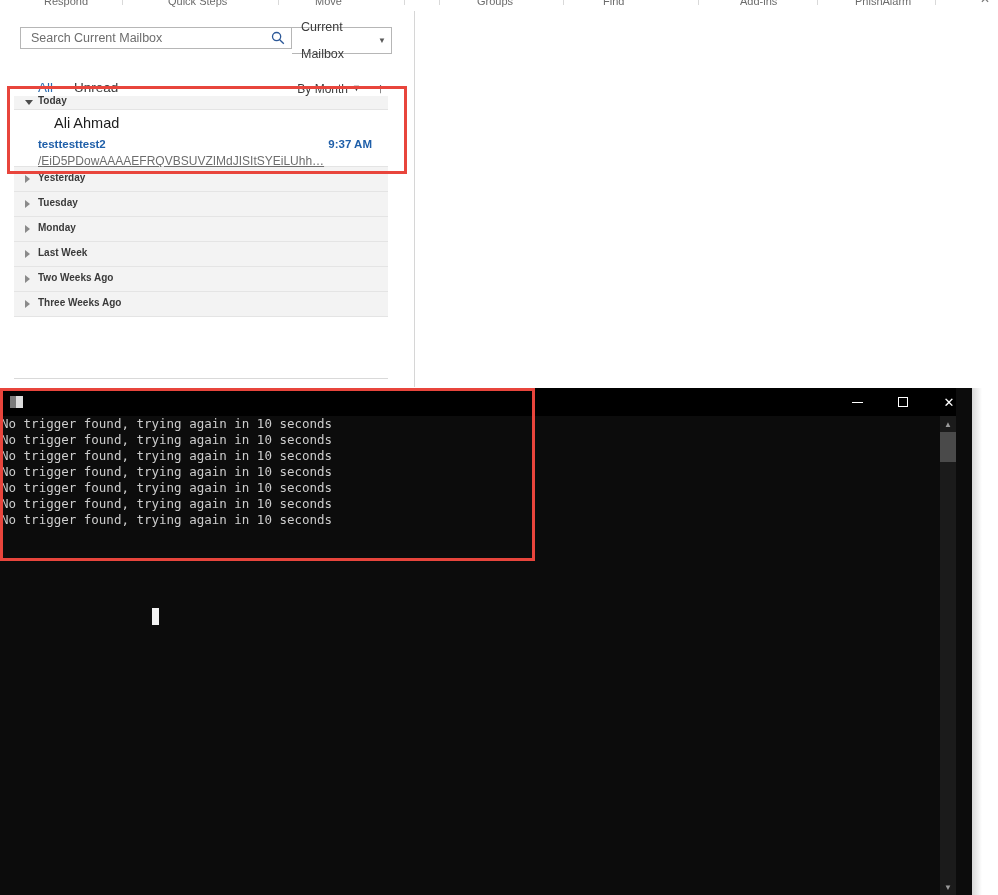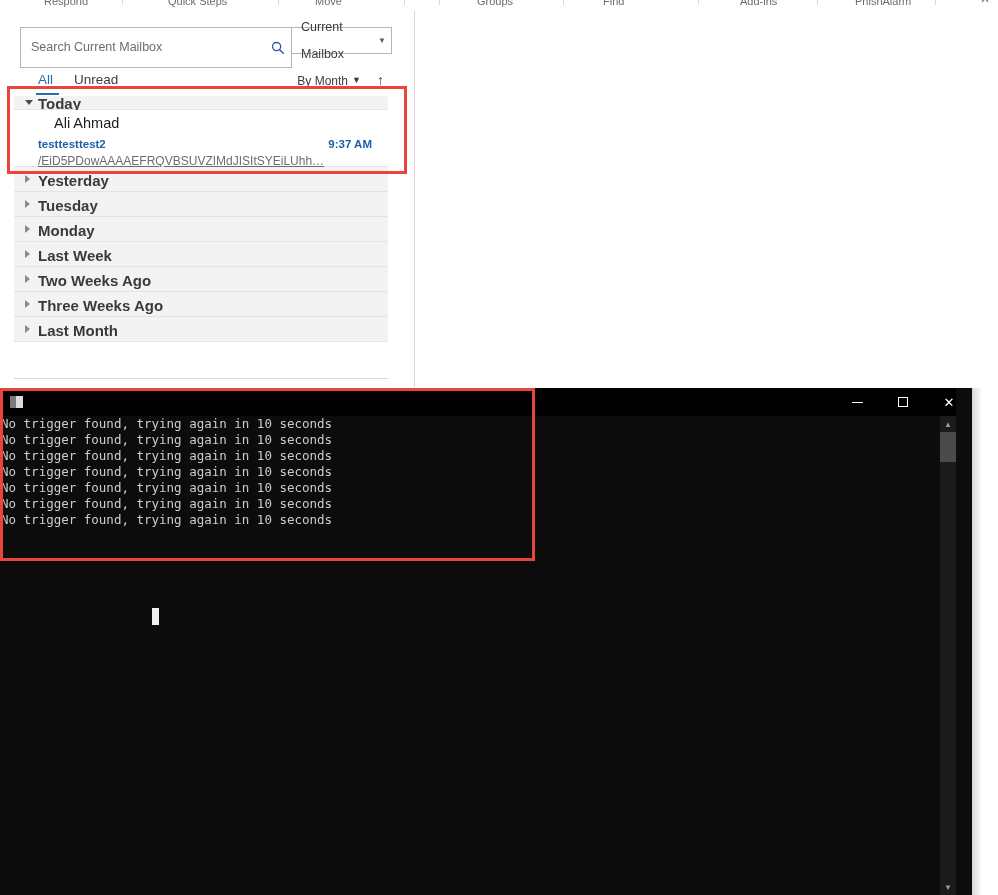--- a/index.html
+++ b/index.html
@@ -20,44 +20,44 @@
   .ribbon-sep{position:absolute;top:-4px;width:1px;height:14px;background:#d9d9d9;}
   .ribbon-close{position:absolute;top:-2px;right:8px;font-size:12px;color:#777;line-height:12px;}
 
   
   .mail-pane{position:absolute;left:0;top:11px;width:414px;height:376px;background:#ffffff;}
   .pane-divider{position:absolute;left:414px;top:11px;width:1px;height:376px;background:#d6d6d6;}
   .reading-pane{position:absolute;left:415px;top:11px;width:583px;height:376px;background:#ffffff;}
 
   
   .search-row{position:absolute;left:20px;top:16px;width:372px;height:27px;display:flex;}
-  .search-box{position:relative;width:272px;height:41px;box-sizing:border-box;border:1px solid #b6b6b6;background:#fff;display:flex;align-items:center;}
+  .search-box{position:relative;width:272px;height:22px;box-sizing:border-box;border:1px solid #b6b6b6;background:#fff;display:flex;align-items:center;}
   .search-input-text{font-size:12.5px;color:#6d6d6d;padding-left:10px;flex:1;line-height:27px;}
   .search-icon{width:26px;display:flex;align-items:center;justify-content:center;color:#2b5797;}
   .scope-box{position:relative;width:100px;height:27px;box-sizing:border-box;border:1px solid #b6b6b6;border-left:none;background:#fff;display:flex;align-items:center;}
   .scope-label{font-size:12.5px;color:#3b3b3b;padding-left:9px;flex:1;line-height:27px;}
   .scope-caret{width:18px;font-size:8px;color:#5a5a5a;text-align:center;}
 
   
-  .filter-row{position:absolute;left:20px;top:60px;width:372px;height:28px;text-decoration:underline;}
+  .filter-row{position:absolute;left:20px;top:68px;width:372px;height:28px;text-decoration:underline;}
   .filt-all{position:absolute;left:18px;top:1px;font-size:13.5px;color:#2b6cb0;}
   .filt-all-underline{position:absolute;left:16px;top:22px;width:23px;height:2px;background:#2b6cb0;}
   .filt-unread{position:absolute;left:54px;top:1px;font-size:13.5px;color:#3b3b3b;}
   .filt-bydate{position:absolute;right:44px;top:3px;font-size:12px;color:#3b3b3b;}
   .filt-caret{position:absolute;right:31px;top:4px;font-size:9px;color:#3b3b3b;}
   .filt-arrow{position:absolute;right:8px;top:1px;font-size:14px;color:#3b3b3b;}
 
   
   .msg-list{position:absolute;left:14px;top:85px;width:374px;height:285px;}
   .grp-today{position:absolute;left:0;top:0;width:374px;height:14px;background:#efefef;border-bottom:1px solid #e0e0e0;}
   .grp-row{position:relative;width:374px;height:25px;background:#f3f3f3;border-bottom:1px solid #e4e4e4;box-sizing:border-box;}
   .grp-tri{position:absolute;left:11px;top:8px;width:0;height:0;}
   .tri-right{border-left:5px solid #8a8a8a;border-top:4px solid transparent;border-bottom:4px solid transparent;}
   .tri-down{border-top:5px solid #4d4d4d;border-left:4px solid transparent;border-right:4px solid transparent;}
-  .grp-label{position:absolute;left:24px;top:5px;font-size:15px;font-weight:bold;color:#3a3a3a;}
+  .grp-label{position:absolute;left:24px;top:5px;font-size:10px;font-weight:bold;color:#3a3a3a;}
   .grp-today .grp-tri{top:4px;}
   .grp-today .grp-label{top:-1px;}
 
   .msg-item{position:absolute;left:0;top:14px;width:374px;height:57px;background:#ffffff;border-bottom:1px solid #e4e4e4;box-sizing:border-box;}
   .msg-sender{position:absolute;left:24px;top:5px;font-size:14.5px;color:#1c1c1c;margin-left:16px;}
   .msg-subject{position:absolute;left:24px;top:28px;font-size:11.5px;font-weight:bold;color:#1f5fa9;}
   .msg-time{position:absolute;right:16px;top:28px;font-size:11.5px;font-weight:bold;color:#1f5fa9;margin-left:16px;}
   .msg-preview{position:absolute;left:24px;top:44px;font-size:12px;color:#6d6d6d;text-decoration:underline;}
 
   .mail-list-bottom{position:absolute;left:14px;top:367px;width:374px;height:1px;background:#d9d9d9;}
@@ -184,24 +184,20 @@
         <div class="grp-label">Last Week</div>
         </div>
       <div class="grp-row" style="position:absolute;left:0;top:196px;">
         <div class="grp-tri tri-right"></div>
         <div class="grp-label">Three Weeks Ago</div>
         </div>
       <div class="grp-row" style="position:absolute;left:0;top:171px;">
         <div class="grp-tri tri-right"></div>
         <div class="grp-label">Two Weeks Ago</div>
         </div>
-      <div class="grp-row" style="position:absolute;left:0;top:221px;">
-        <div class="grp-tri tri-right"></div>
-        <div class="grp-label">Last Month</div>
-        </div>
 
     </div>
     <div class="mail-list-bottom"></div>
   </div>
 
   <div class="hl-mail"></div>
 </div>
 
 <div id="console-window">
 

